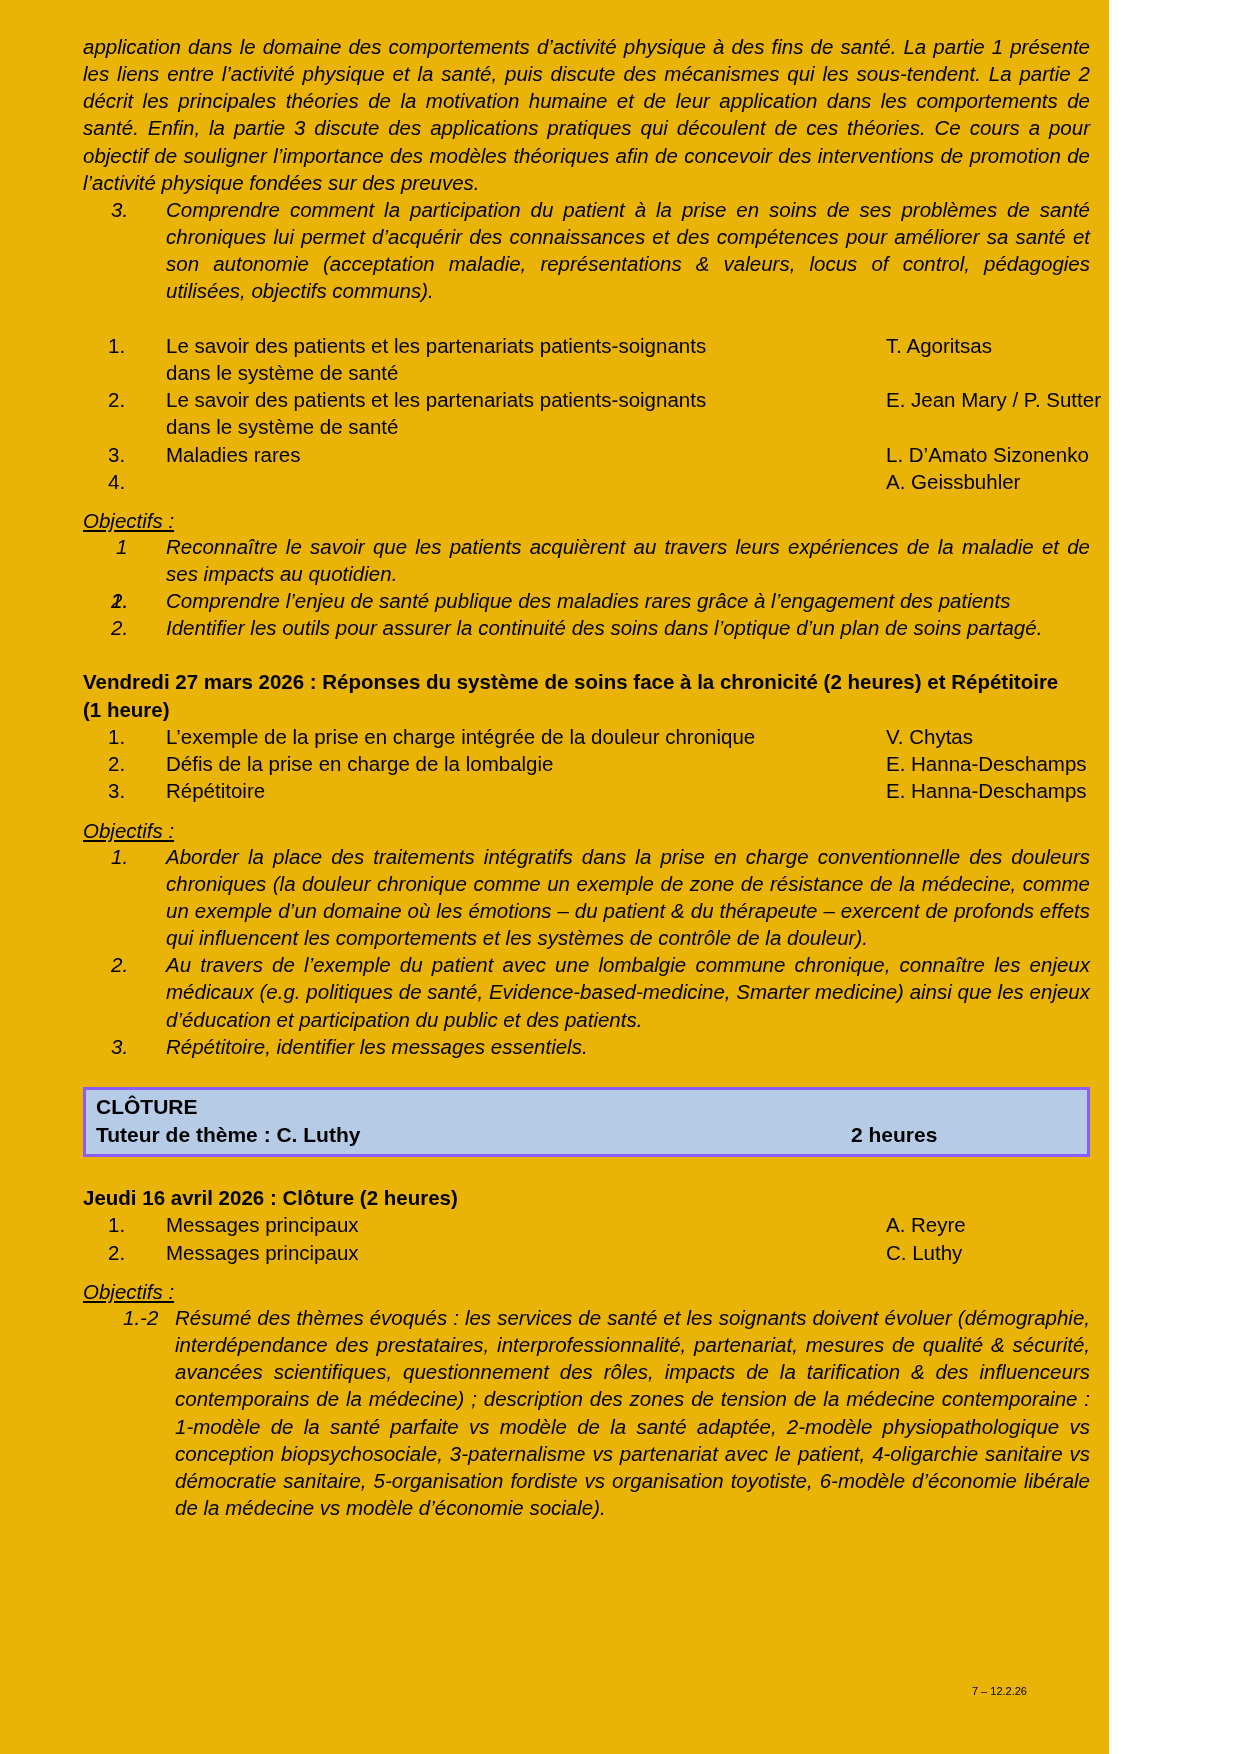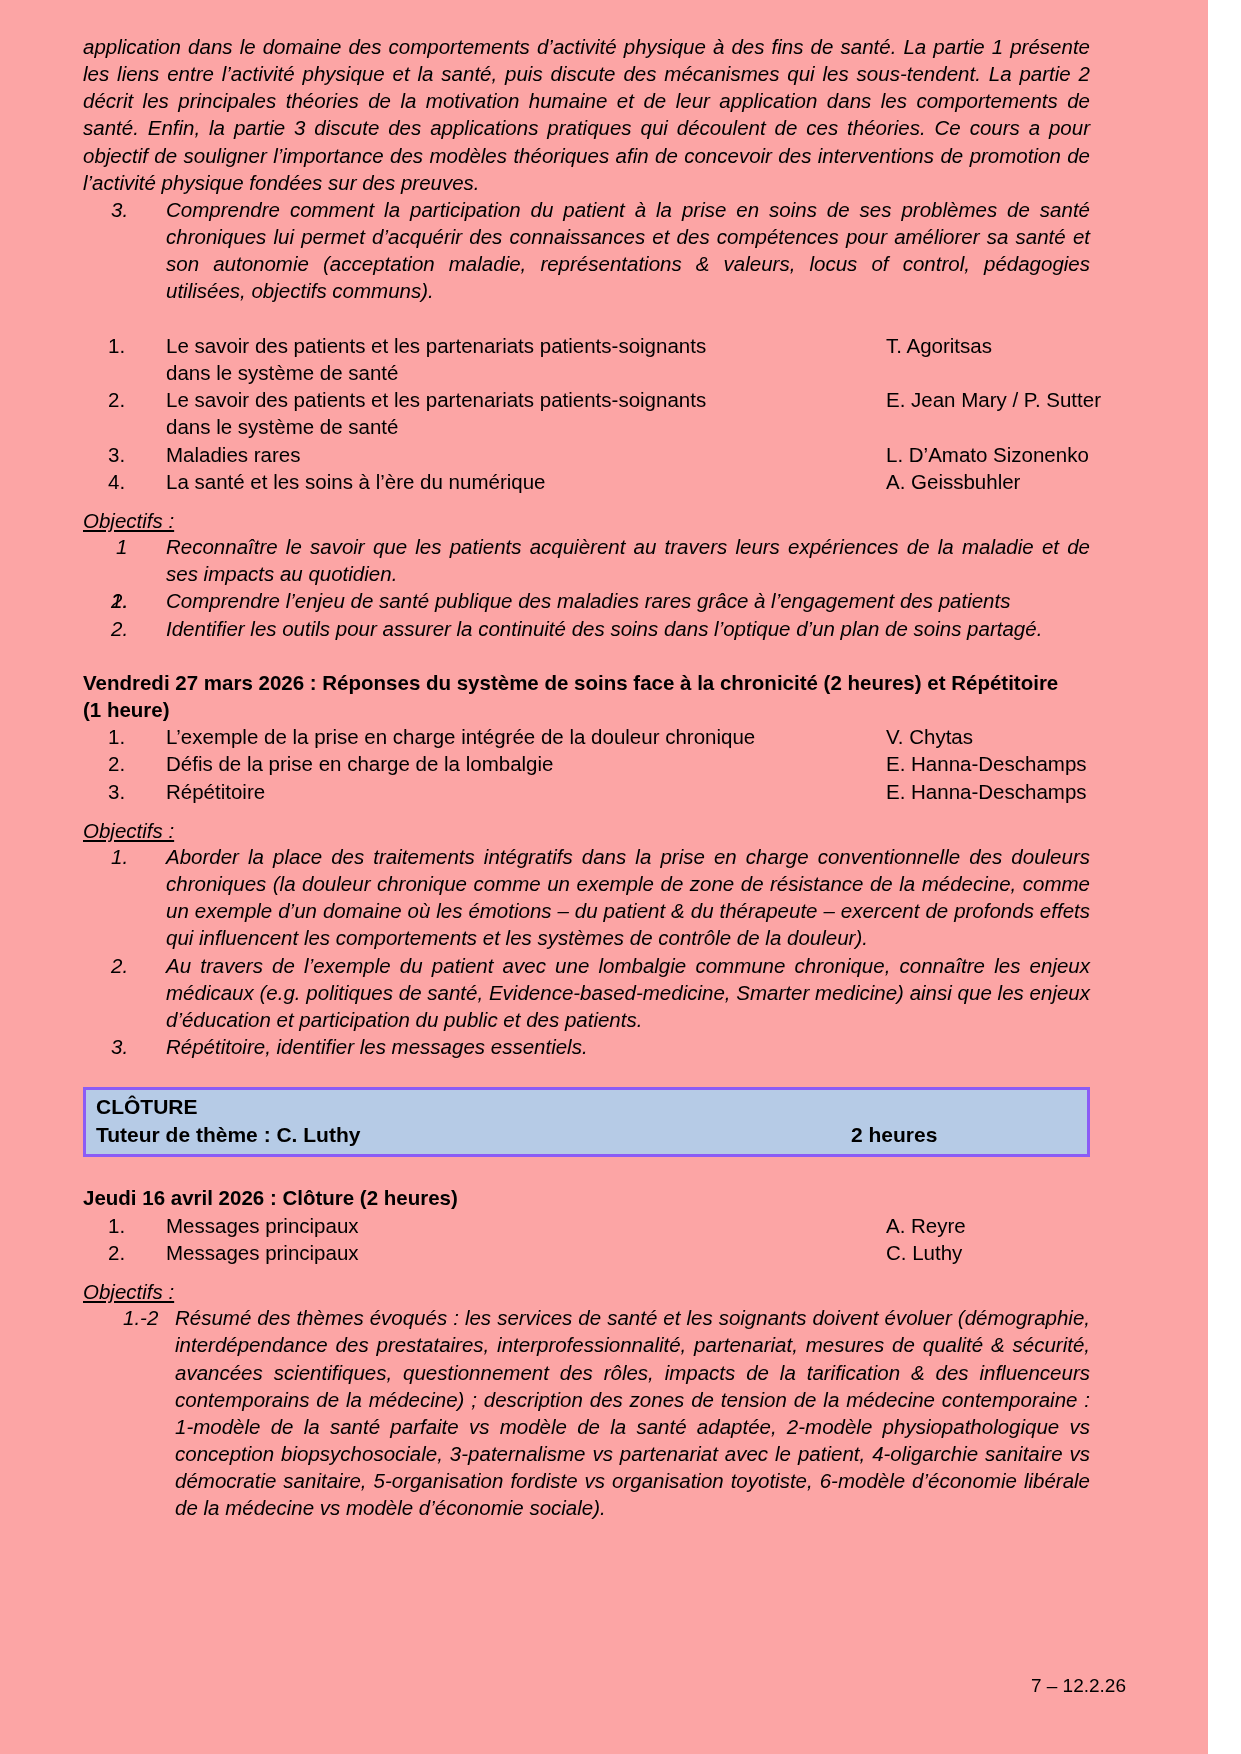--- a/index.html
+++ b/index.html
@@ -7,23 +7,23 @@
     margin: 0;
     padding: 0;
     background: #ffffff;
   }
   body {
     font-family: "Liberation Sans", sans-serif;
     color: #000000;
   }
   .page {
     position: relative;
-    width: 1208px;
+    width: 1109px;
     height: 1754px;
-    background: #fca5a5;
+    background: #eab308;
     box-sizing: border-box;
     padding: 0;
     overflow: hidden;
   }
   .content {
     position: absolute;
     left: 83px;
     top: 33px;
     width: 1007px;
   }
@@ -145,21 +145,21 @@
     left: 755px;
     top: 0;
     font-weight: bold;
   }
 
   
   .footer {
     position: absolute;
     right: 82px;
     bottom: 57px;
-    font-size: 19px;
+    font-size: 11px;
     text-align: left;
   }
 </style>
 </head>
 <body>
 
 <div class="page">
   <div class="content">
 
     <p class="para-italic">application dans le domaine des comportements d’activité physique à des fins de santé. La partie 1 présente les liens entre l’activité physique et la santé, puis discute des mécanismes qui les sous-tendent. La partie 2 décrit les principales théories de la motivation humaine et de leur application dans les comportements de santé. Enfin, la partie 3 discute des applications pratiques qui découlent de ces théories. Ce cours a pour objectif de souligner l’importance des modèles théoriques afin de concevoir des interventions de promotion de l’activité physique fondées sur des preuves.</p>
@@ -188,21 +188,20 @@
           <span class="ltitle2">dans le système de santé</span>
           <span class="lspeaker">E. Jean Mary / P. Sutter</span>
         </div>
         <div class="lecture-row">
           <span class="lnum">3.</span>
           <span class="ltitle">Maladies rares</span>
           <span class="lspeaker">L. D’Amato Sizonenko</span>
         </div>
         <div class="lecture-row">
           <span class="lnum">4.</span>
-          <span class="ltitle">La santé et les soins à l’ère du numérique</span>
           <span class="lspeaker">A. Geissbuhler</span>
         </div>
       </div>
 
       <div class="sp-half"></div>
       <div><span class="objectifs-label">Objectifs :</span></div>
 
       <div class="obj-list">
         <div class="obj-item wide-num">
           <span class="num">1</span>

